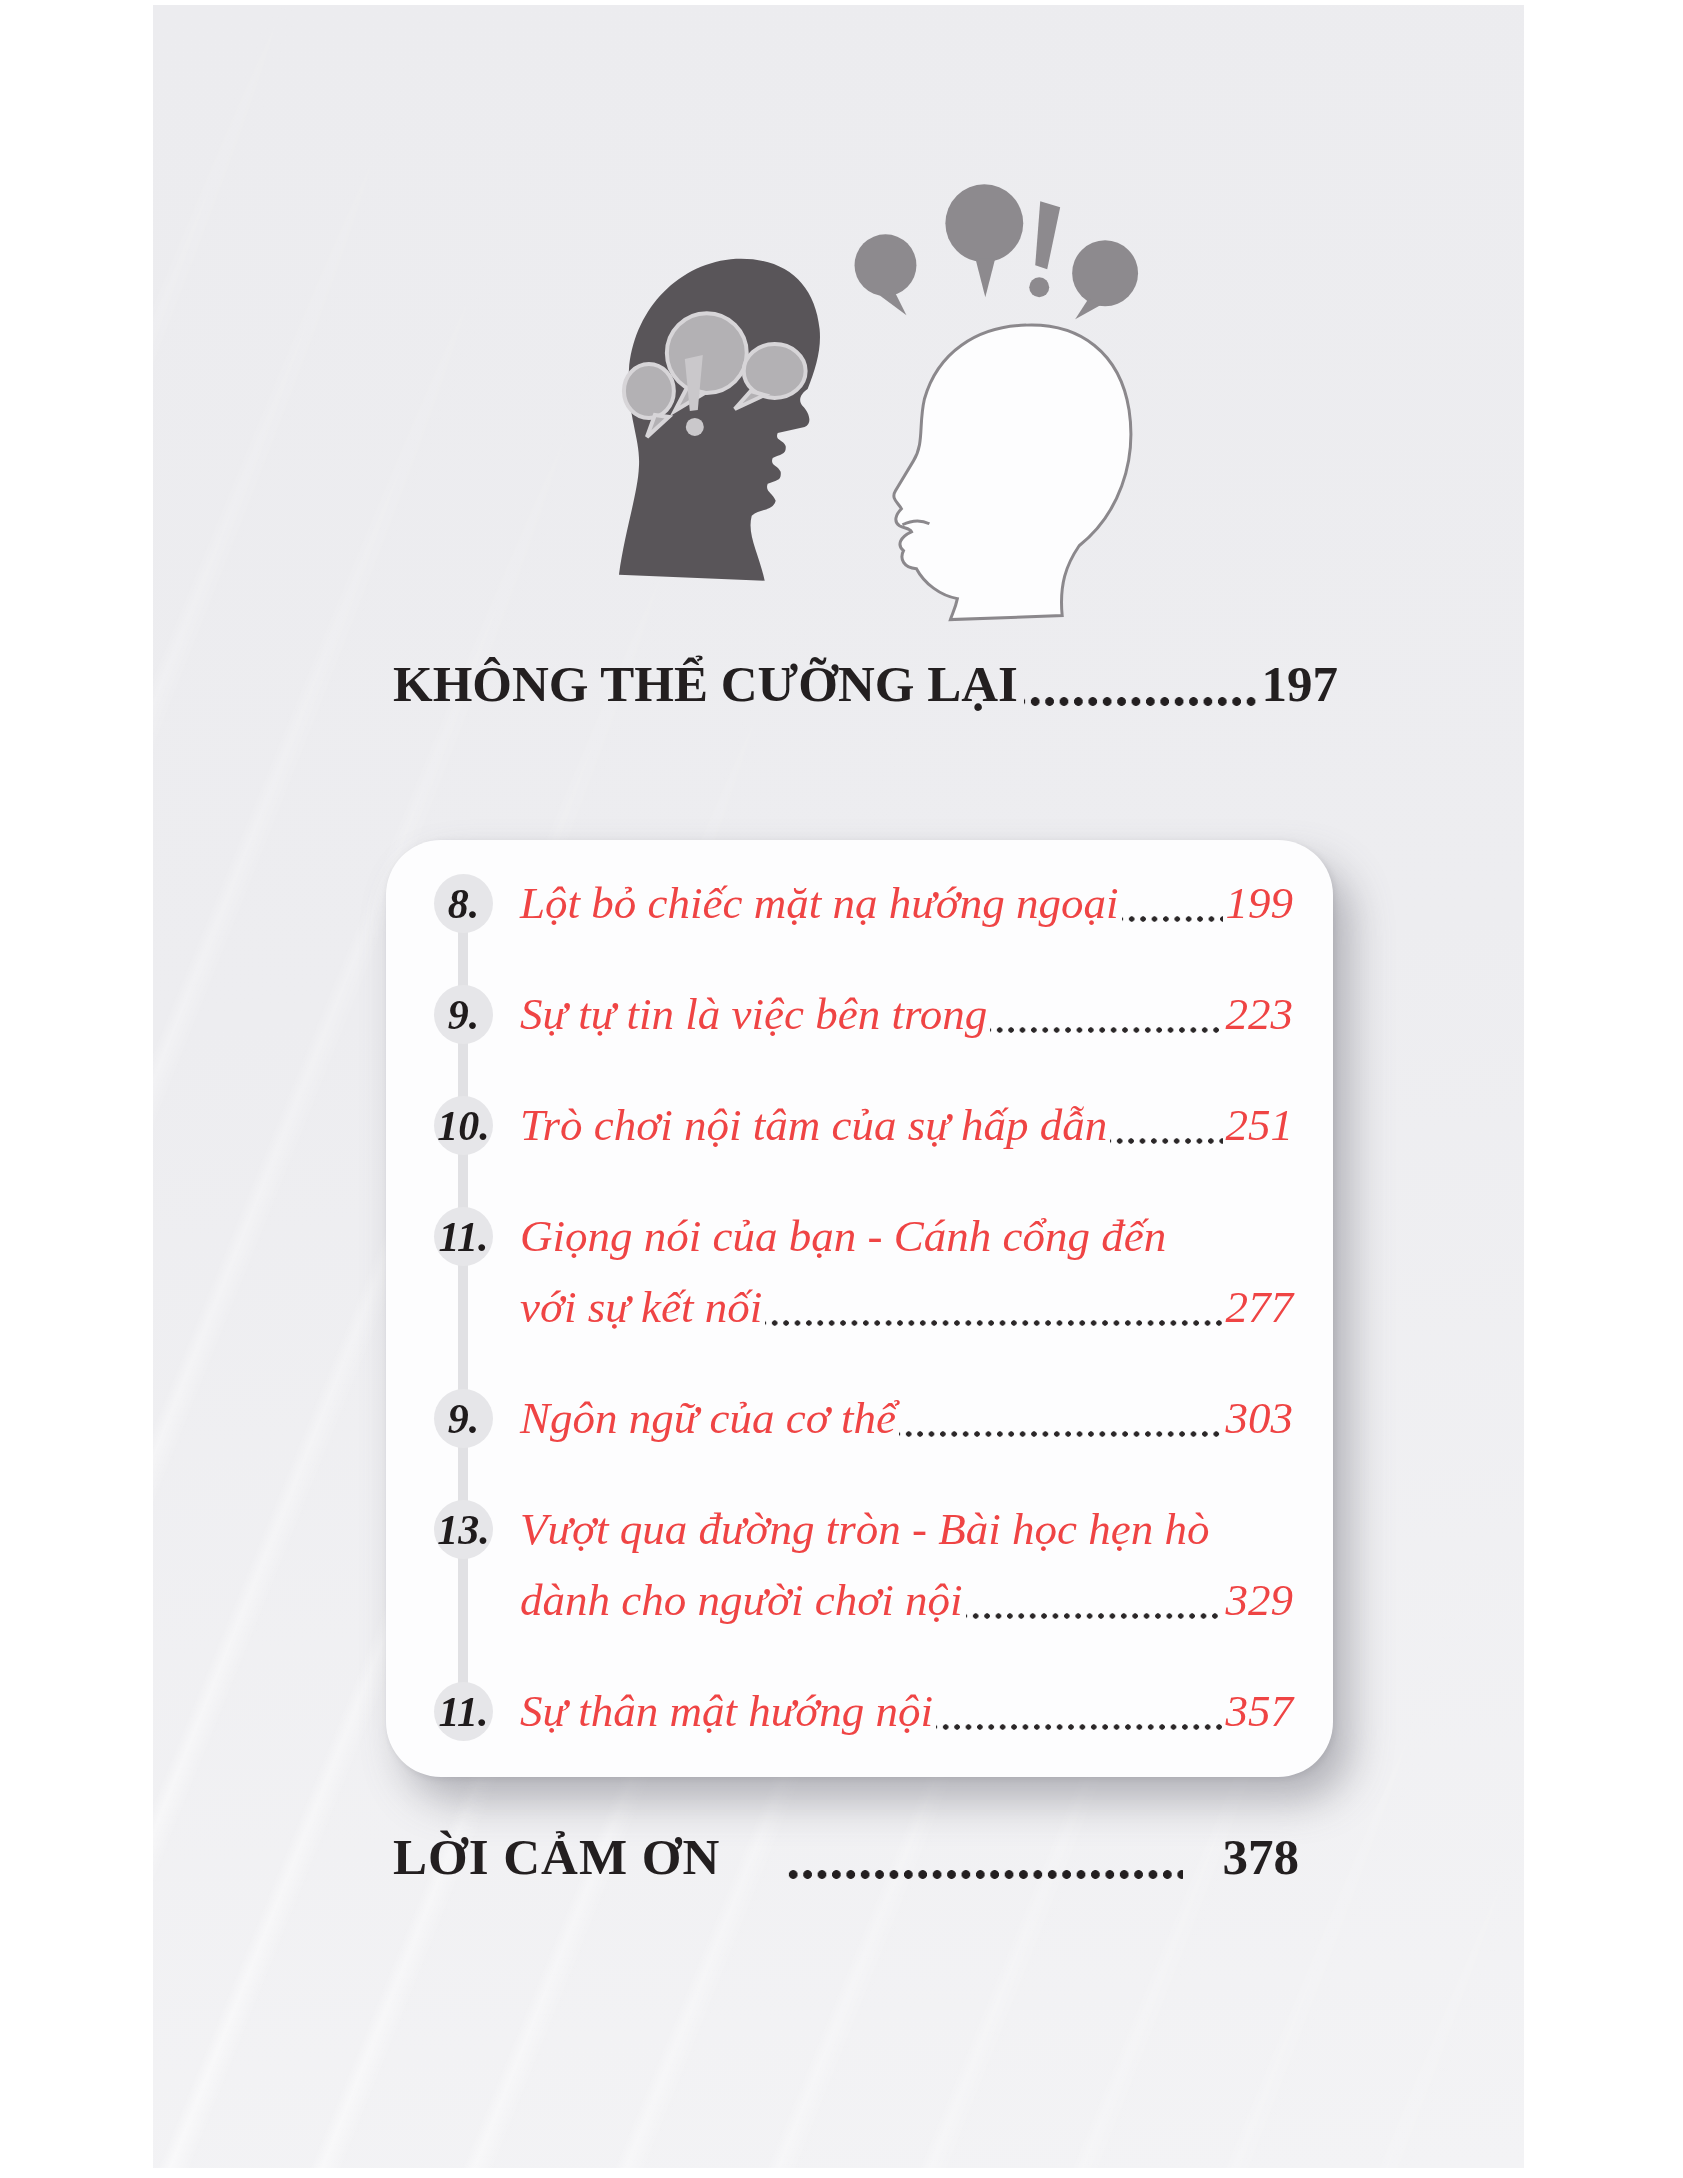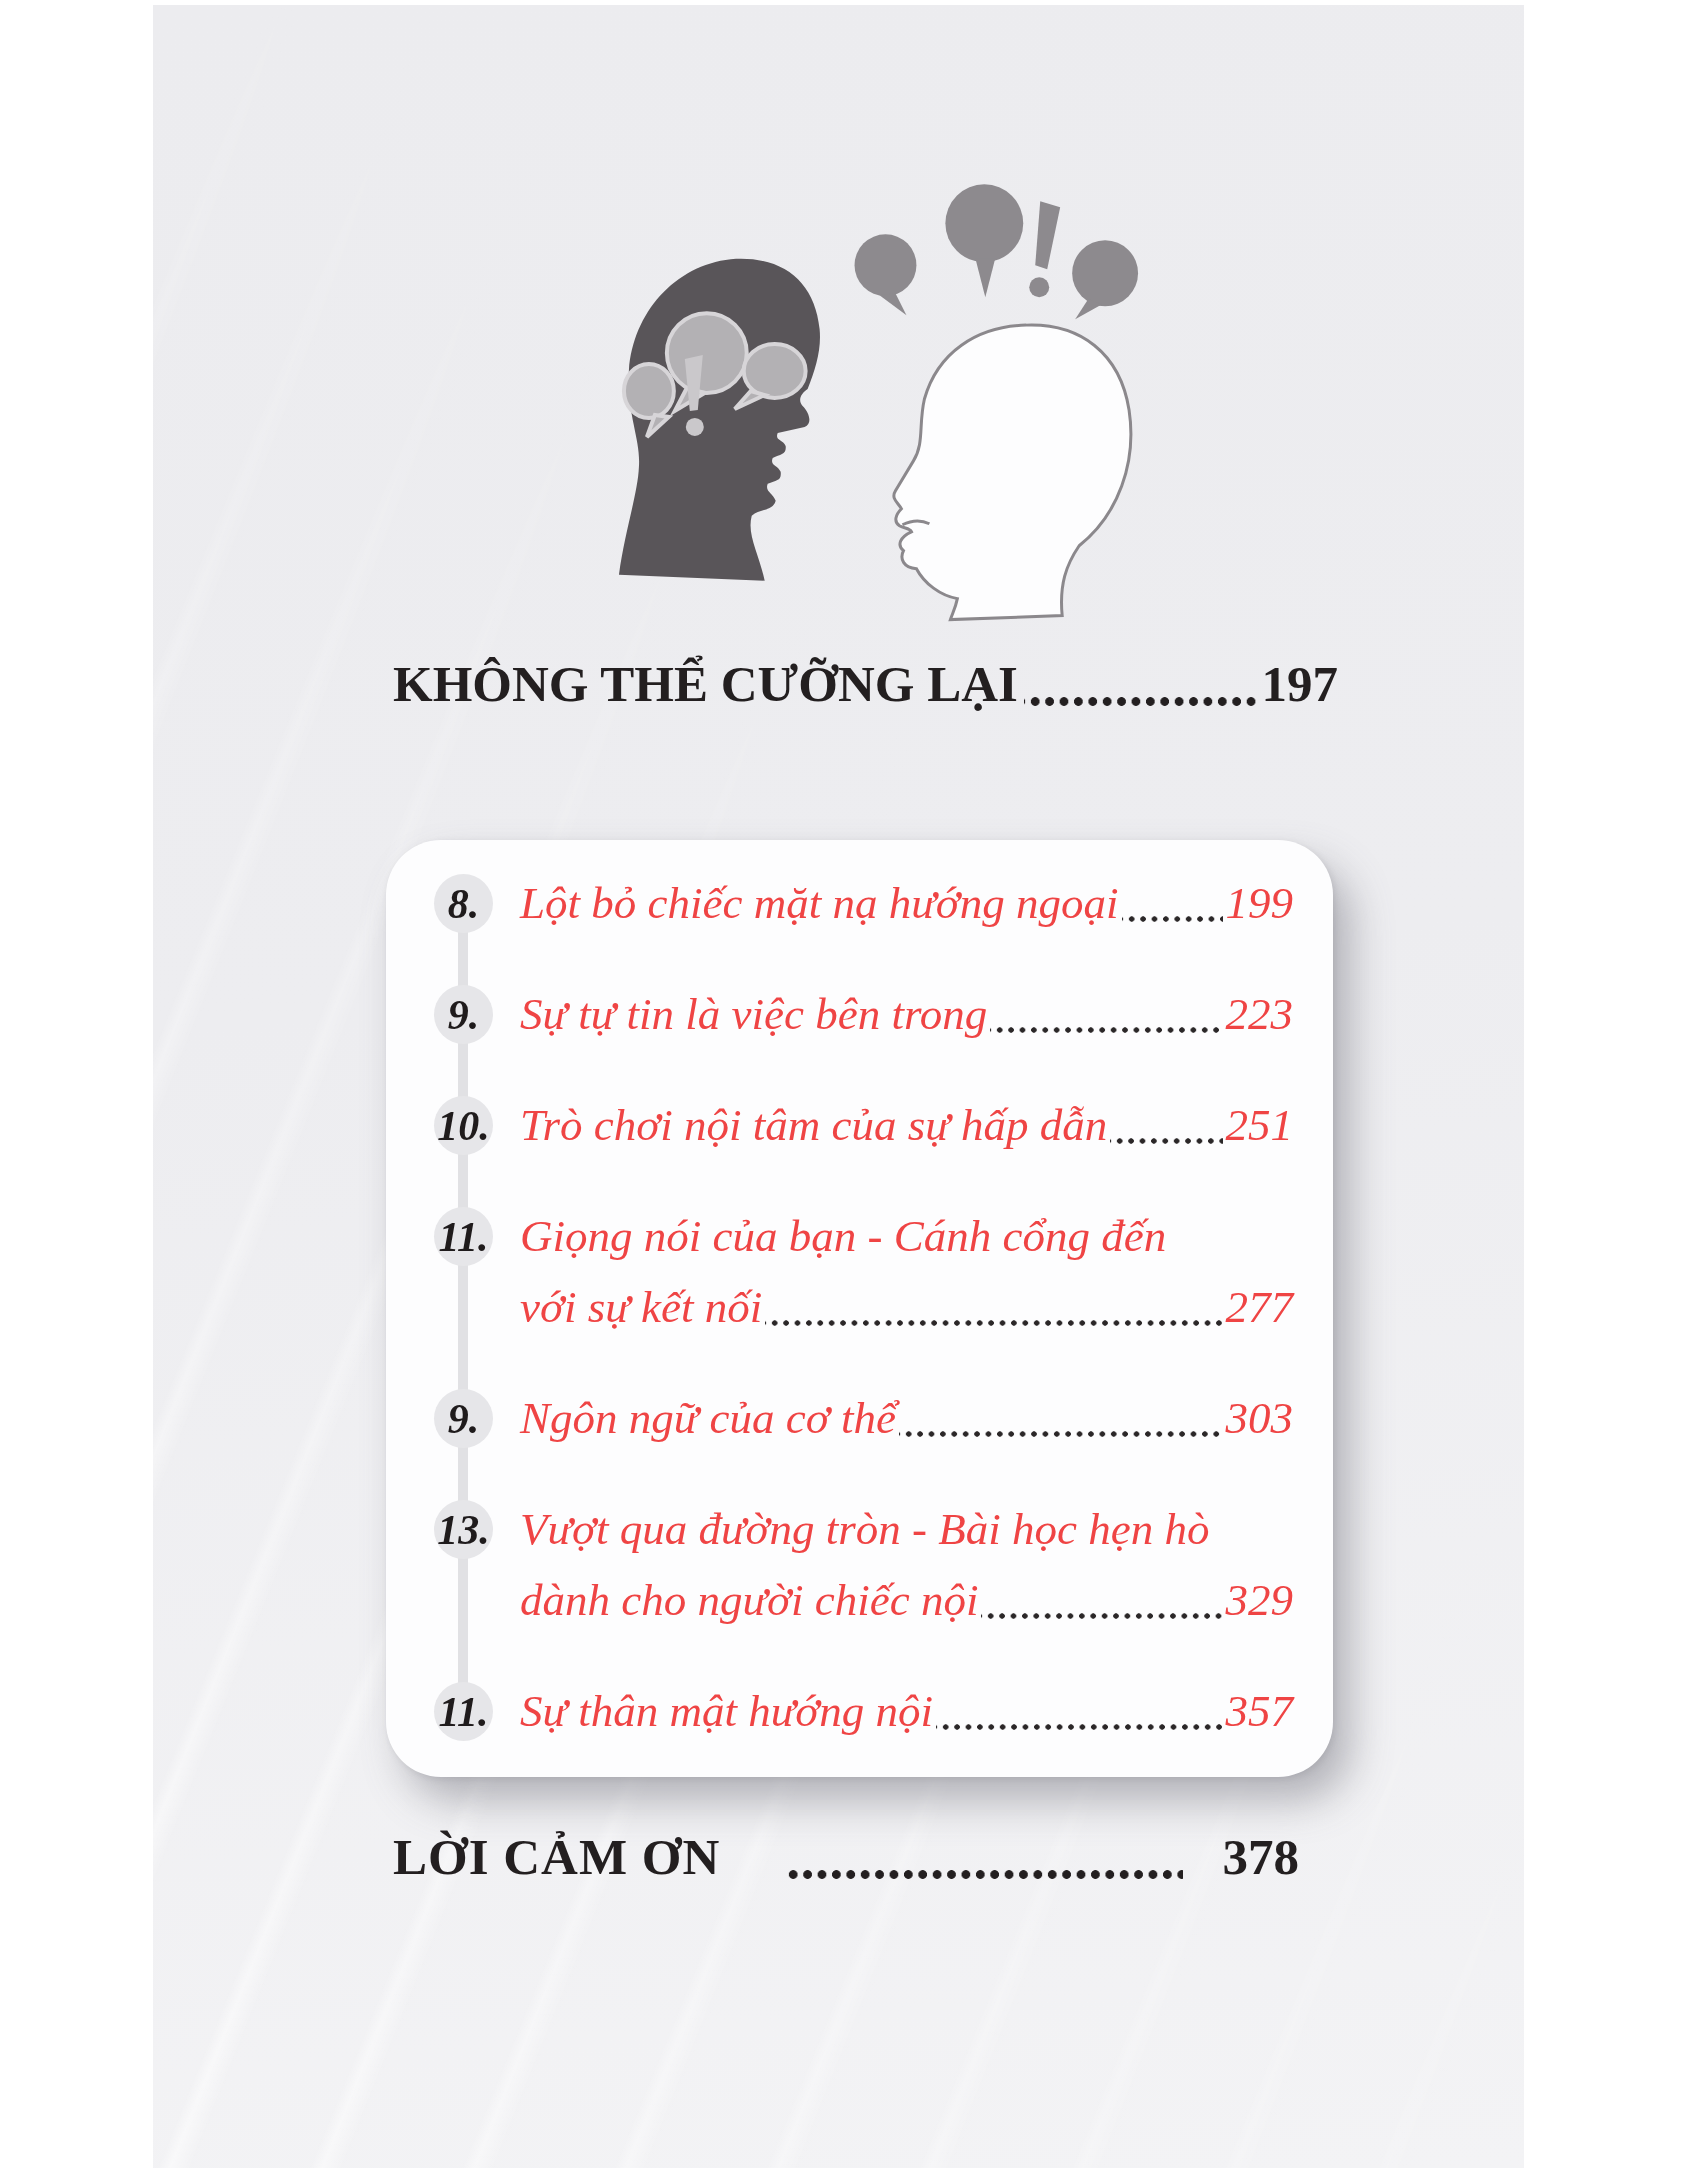--- a/index.html
+++ b/index.html
@@ -207,21 +207,21 @@
 
     <div class="toc-row">
       <div class="badge-col">
           <div class="badge">13.</div>
         </div>
       <div class="text-col">
         <div class="toc-line">
           <span class="t">Vượt qua đường tròn - Bài học hẹn hò</span>
         </div>
         <div class="toc-line">
-          <span class="t">dành cho người chiếc nội</span>
+          <span class="t">dành cho người chơi nội</span>
           <span class="dots"></span>
           <span class="pg">329</span>
         </div>
       </div>
     </div>
 
     <div class="toc-row">
       <div class="badge-col">
           <div class="badge">11.</div>
         </div>

